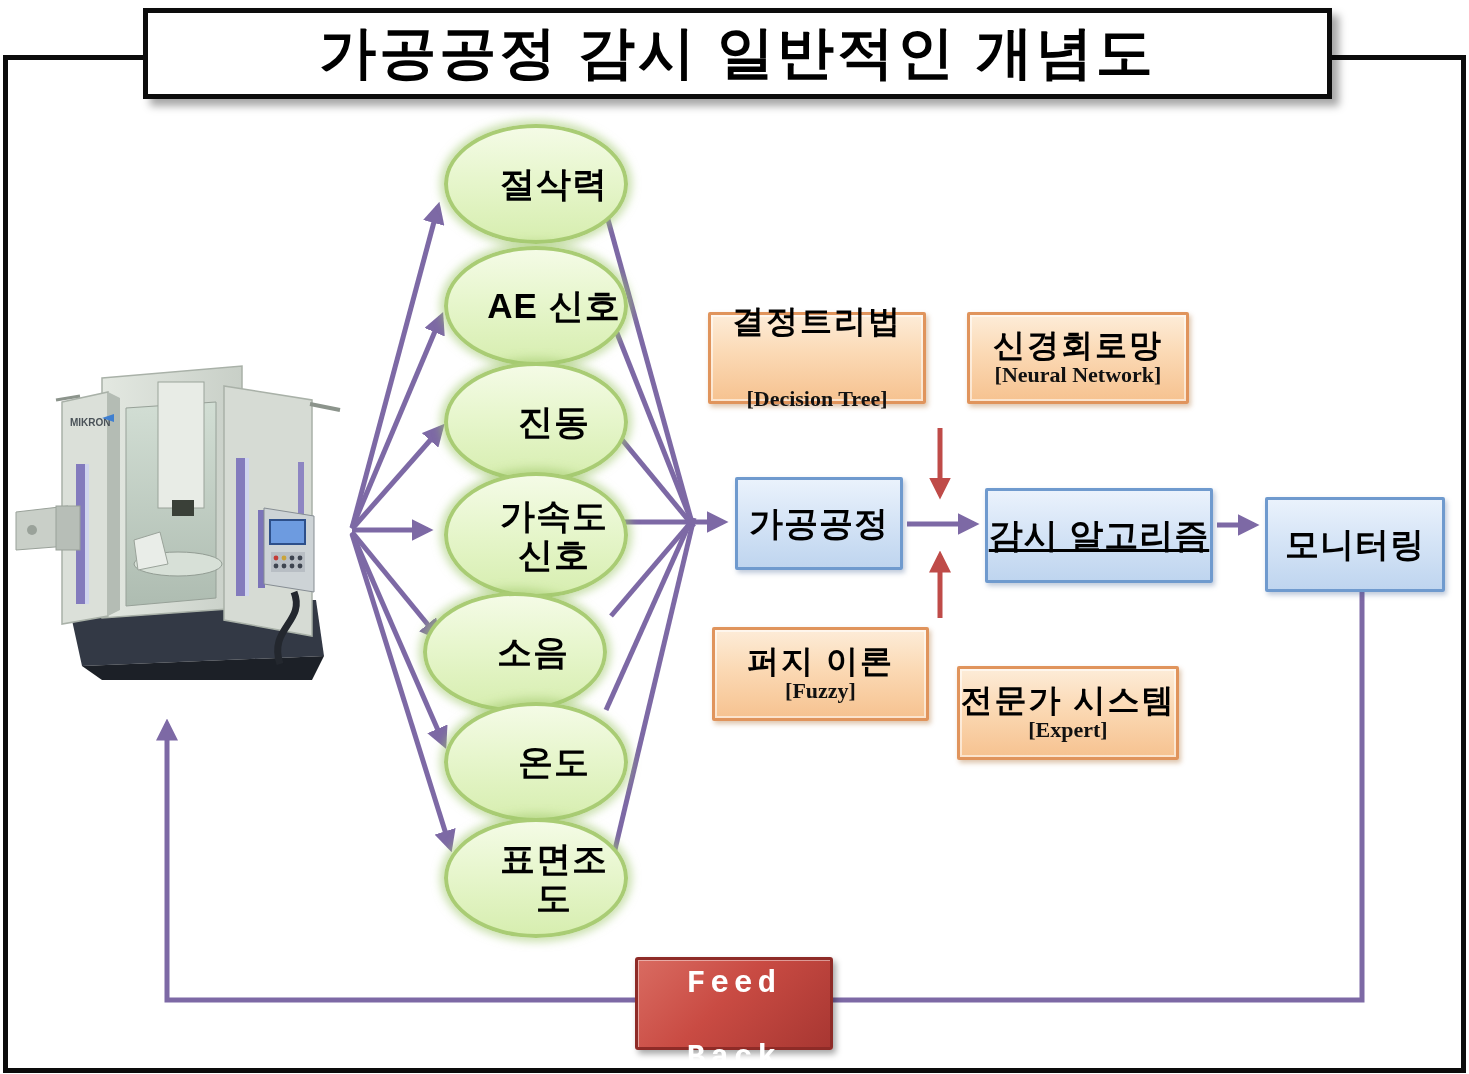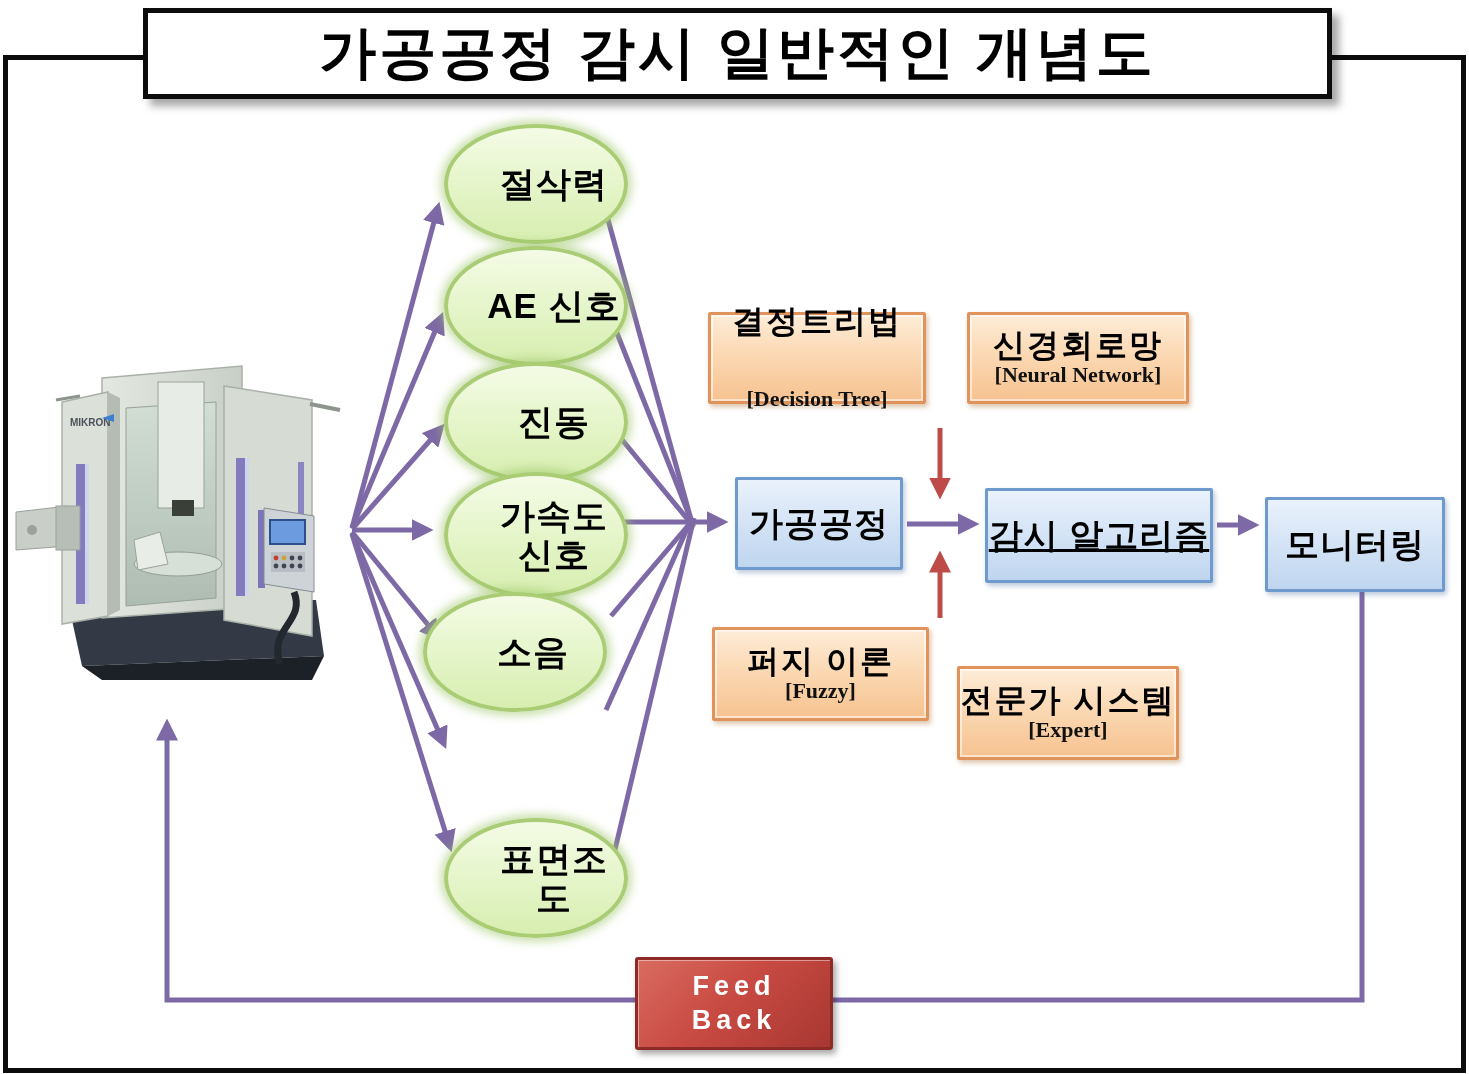--- a/index.html
+++ b/index.html
@@ -57,22 +57,22 @@
   .orangebox .en{font-size:22px;font-weight:700;color:#111;font-family:"Liberation Serif", serif;line-height:1.1;white-space:nowrap;}
   
   .feedback-box{
     position:absolute;left:635px;top:957px;width:192px;height:87px;z-index:2;
     background:linear-gradient(135deg,#d96b61 0%,#c94b43 45%,#a83732 100%);
     border:3px solid #8e2b27;border-radius:3px;
     box-shadow:3px 4px 6px rgba(0,0,0,0.35), inset 1px 1px 0 rgba(255,255,255,0.45);
     display:flex;flex-direction:column;align-items:center;justify-content:center;
   }
   .feedback-box span{
-    font-family:Liberation Sans, sans-serif;font-size:27px;font-weight:800;color:#ffffff;
-    letter-spacing:5px;line-height:1.25;
+    font-family:Liberation Mono, monospace;font-size:31px;font-weight:800;color:#ffffff;
+    letter-spacing:5px;line-height:1.25;margin-top:35px;
   }
 </style>
 </head>
 <body>
 
 <div id="stage">
 
   <div class="outer-frame"></div>
 
   <div class="title-box">
@@ -186,20 +186,23 @@
     </div>
   <div class="ellipse" style="left:444px;top:362px;">
     <span>진동</span>
     </div>
   <div class="ellipse" style="left:444px;top:472px;height:118px;">
     <span>가속도 신호</span>
     </div>
   <div class="ellipse" style="left:423px;top:592px;">
     <span>소음</span>
     </div>
+  <div class="ellipse" style="left:444px;top:702px;">
+    <span>온도</span>
+    </div>
   <div class="ellipse" style="left:444px;top:818px;">
     <span>표면조도</span>
     </div>
 
   <div class="bluebox" style="left:735px;top:477px;width:162px;height:87px;">
     <span>가공공정</span>
     </div>
   <div class="bluebox" style="left:985px;top:488px;width:222px;height:89px;text-decoration:underline;">
     <span>감시 알고리즘</span>
     </div>

